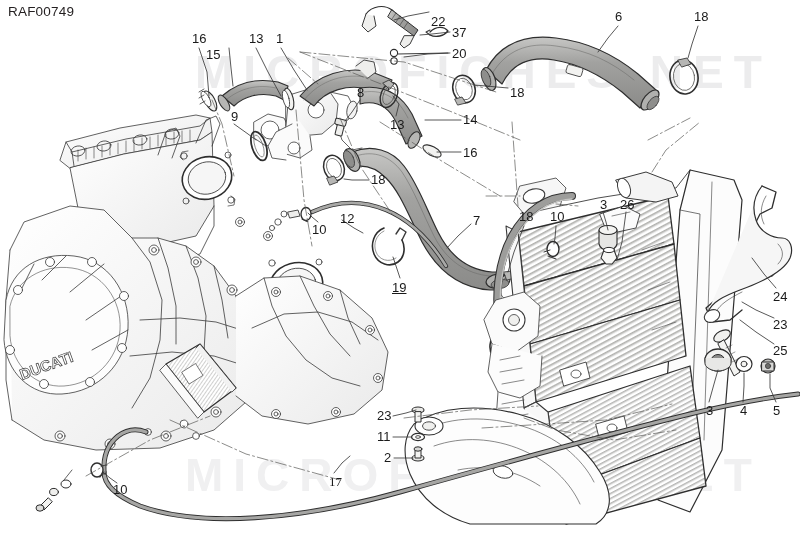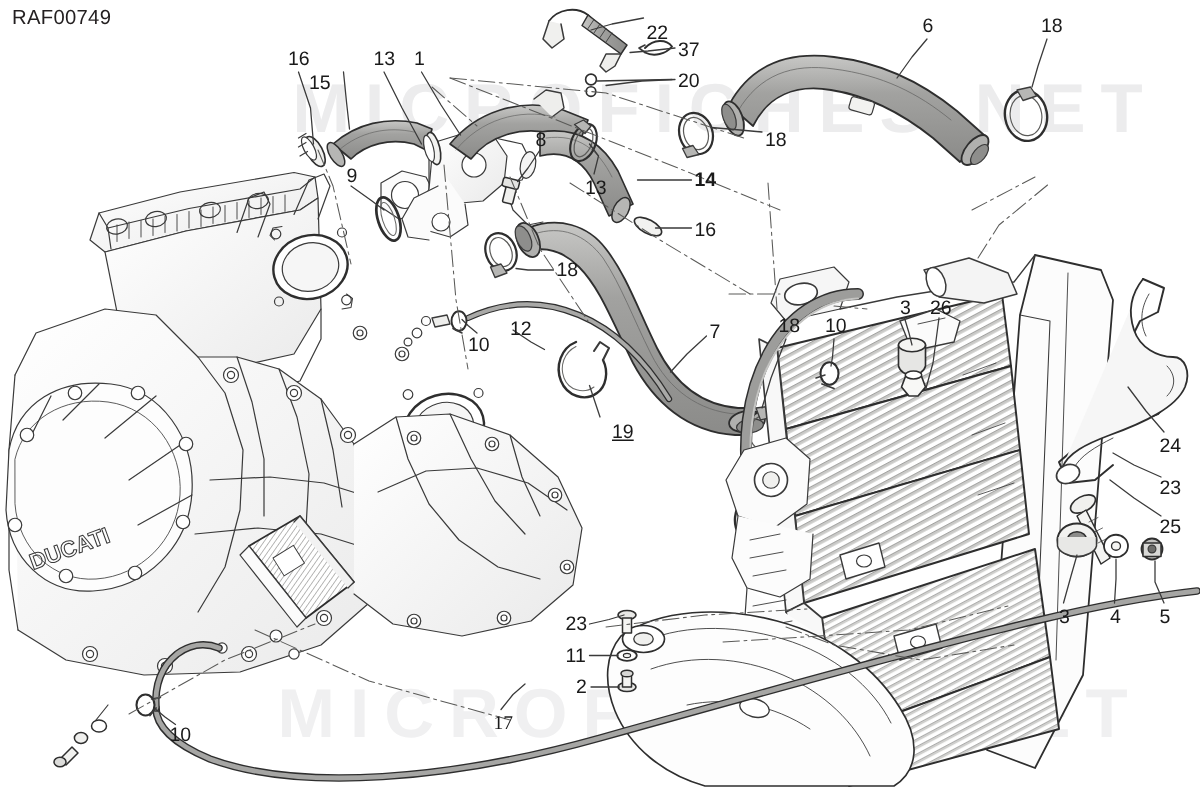--- a/index.html
+++ b/index.html
@@ -565,28 +565,28 @@
   <div class="callout" style="left:249px;top:32px;">13</div>
   <div class="callout" style="left:276px;top:32px;">1</div>
   <div class="callout" style="left:431px;top:4px;margin-top:11px;">22</div>
   <div class="callout" style="left:452px;top:26px;">37</div>
   <div class="callout" style="left:452px;top:47px;">20</div>
   <div class="callout" style="left:615px;top:10px;">6</div>
   <div class="callout" style="left:694px;top:10px;">18</div>
   <div class="callout" style="left:510px;top:86px;">18</div>
   <div class="callout" style="left:357px;top:86px;">8</div>
   <div class="callout" style="left:231px;top:110px;">9</div>
-  <div class="callout" style="left:463px;top:113px;font-weight:bold;">14</div>
+  <div class="callout" style="left:463px;top:113px;">14</div>
   <div class="callout" style="left:390px;top:118px;">13</div>
   <div class="callout" style="left:463px;top:146px;">16</div>
   <div class="callout" style="left:371px;top:173px;">18</div>
   <div class="callout" style="left:473px;top:214px;">7</div>
   <div class="callout" style="left:340px;top:212px;text-align:right;">12</div>
   <div class="callout" style="left:312px;top:223px;">10</div>
-  <div class="callout" style="left:408px;top:281px;text-decoration:underline;">19</div>
+  <div class="callout" style="left:392px;top:281px;text-decoration:underline;">19</div>
   <div class="callout" style="left:519px;top:210px;">18</div>
   <div class="callout" style="left:550px;top:210px;">10</div>
   <div class="callout" style="left:600px;top:198px;">3</div>
   <div class="callout" style="left:620px;top:198px;">26</div>
   <div class="callout" style="left:773px;top:290px;">24</div>
   <div class="callout" style="left:773px;top:318px;">23</div>
   <div class="callout" style="left:773px;top:344px;">25</div>
   <div class="callout" style="left:706px;top:404px;">3</div>
   <div class="callout" style="left:740px;top:404px;">4</div>
   <div class="callout" style="left:773px;top:404px;">5</div>

